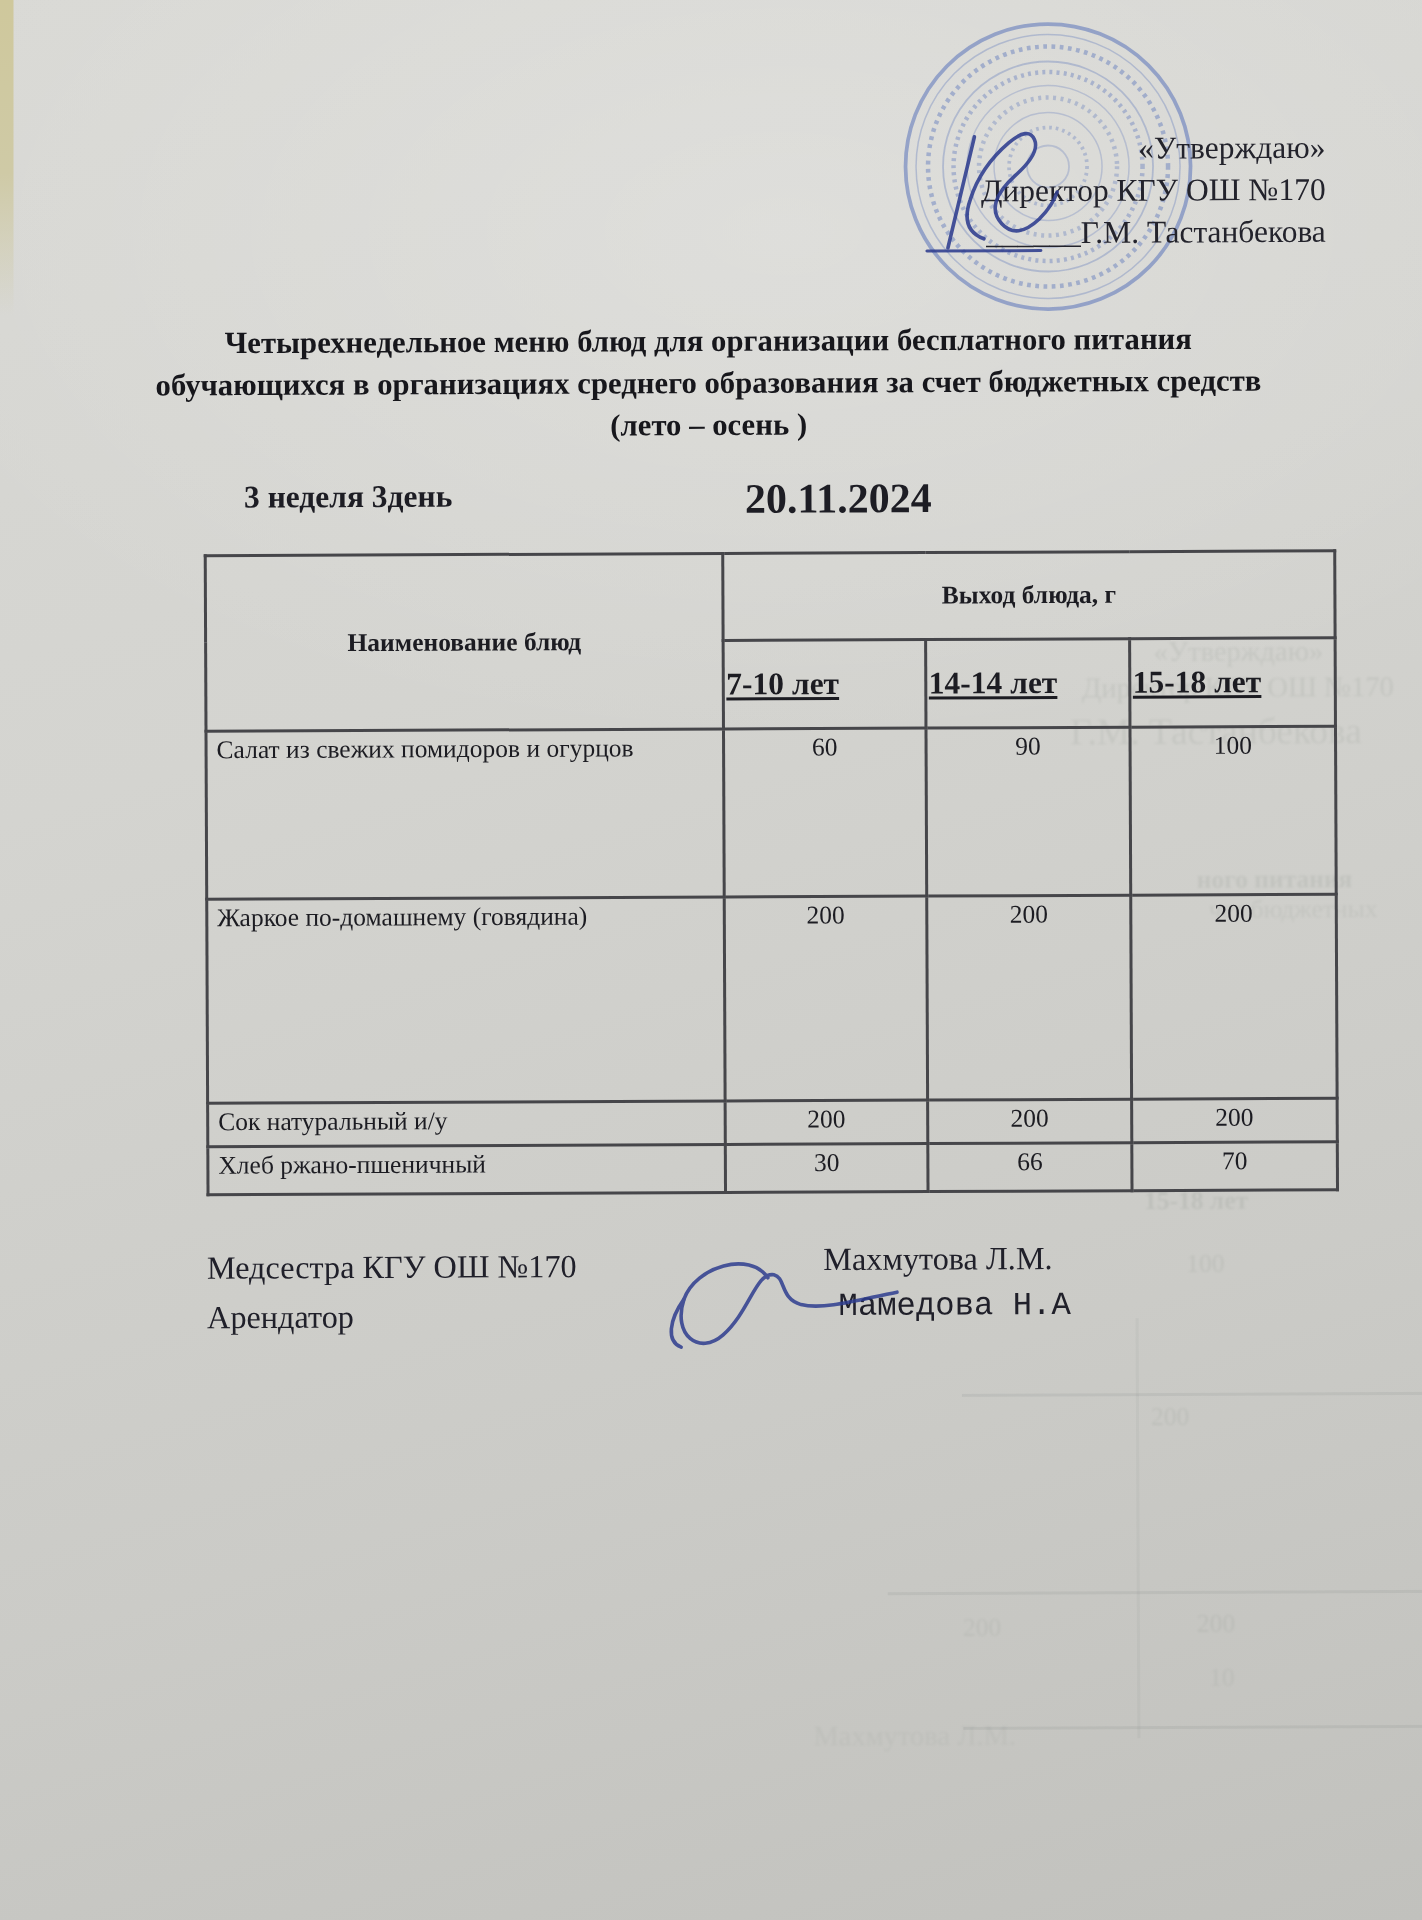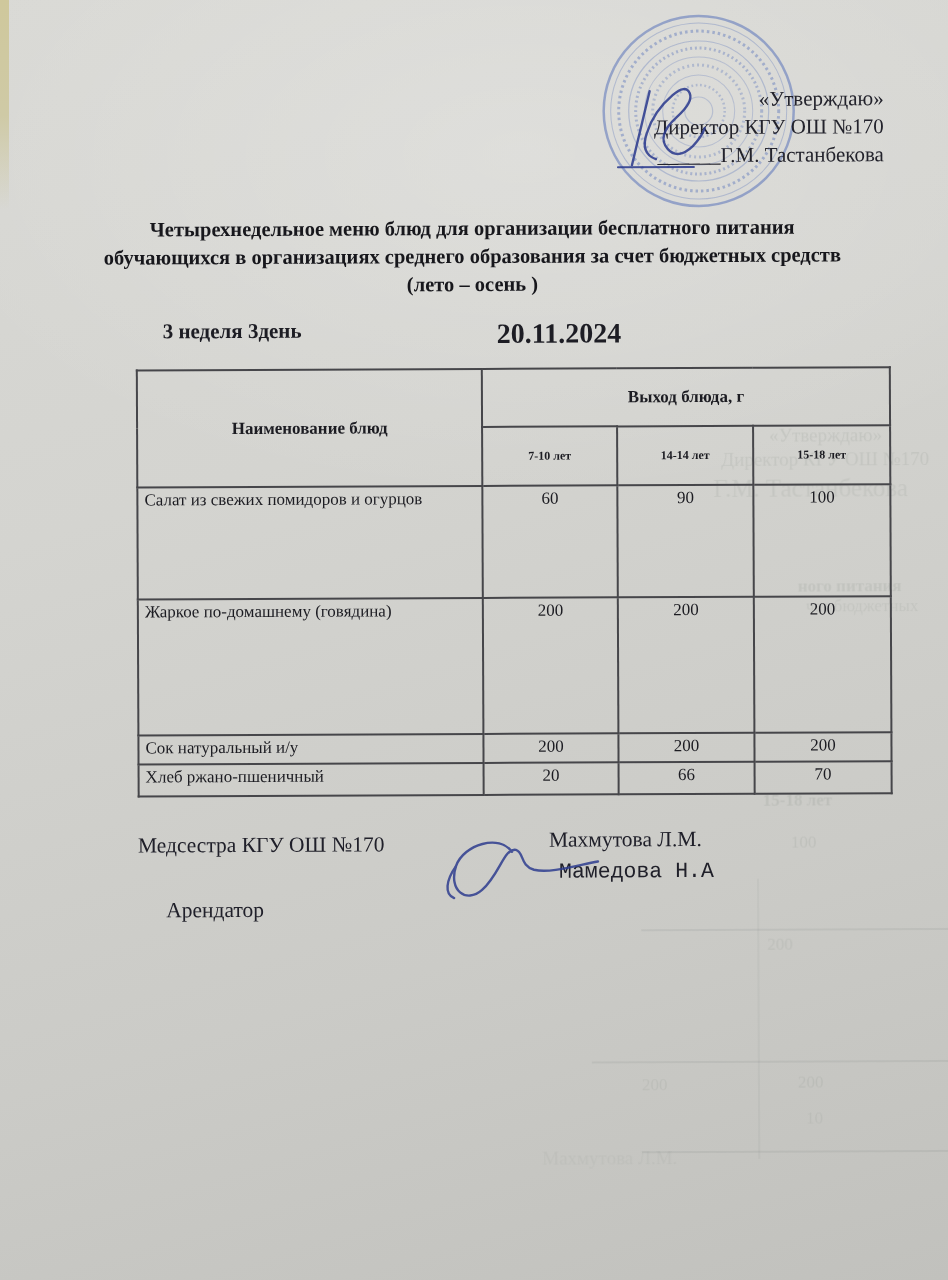--- a/index.html
+++ b/index.html
@@ -64,37 +64,37 @@
     font-size:17px;color:#1c1c22;
   }
   .menu-table td{border:2px solid #46464a;}
   .menu-table .name-h{
     font-weight:bold;text-align:center;vertical-align:middle;font-size:17px;
   }
   .menu-table .group-h{
     font-weight:bold;text-align:center;vertical-align:middle;height:54px;font-size:17px;
   }
   .menu-table .age-h td{
-    font-weight:bold;text-align:center;vertical-align:middle;height:55px;font-size:12px;
+    font-weight:bold;vertical-align:middle;height:55px;font-size:21px;text-decoration:underline;
   }
   .menu-table .dish{
     vertical-align:top;text-align:left;padding:2px 4px 0 6px;
   }
   .menu-table .val{
     vertical-align:top;text-align:center;padding-top:2px;margin-left:26px;
   }
   .r1 td{height:107px;}
   .r2 td{height:131px;}
   .r3 td{height:24px;}
   .r4 td{height:27px;}
 
   
   .signer-role{position:absolute;font-size:21.5px;color:#20202a;}
   .sr-0{left:137px;top:832px;}
-  .sr-1{left:137px;top:897px;margin-left:28px;}
+  .sr-1{left:137px;top:865px;}
   .signer-name{position:absolute;font-size:21.5px;color:#20202a;}
   .sn-0{left:548px;top:828px;}
   .sn-1{left:558px;top:860px;font-family:Liberation Mono, monospace;}
 </style>
 </head>
 <body>
 
 <div class="paper"></div>
 <div class="corner-strip"></div>
 
@@ -183,21 +183,21 @@
         <td class="val">200</td>
       </tr>
       <tr class="r3">
         <td class="dish">Сок натуральный и/у</td>
         <td class="val">200</td>
         <td class="val">200</td>
         <td class="val">200</td>
       </tr>
       <tr class="r4">
         <td class="dish">Хлеб ржано-пшеничный</td>
-        <td class="val">20</td>
+        <td class="val">30</td>
         <td class="val">66</td>
         <td class="val">70</td>
       </tr>
     </tbody>
   </table>
 
   <div class="signer-role sr-0">Медсестра КГУ ОШ №170</div>
   <div class="signer-role sr-1">Арендатор</div>
   <div class="signer-name sn-0">Махмутова Л.М.</div>
   <div class="signer-name sn-1">Мамедова Н.А</div>

